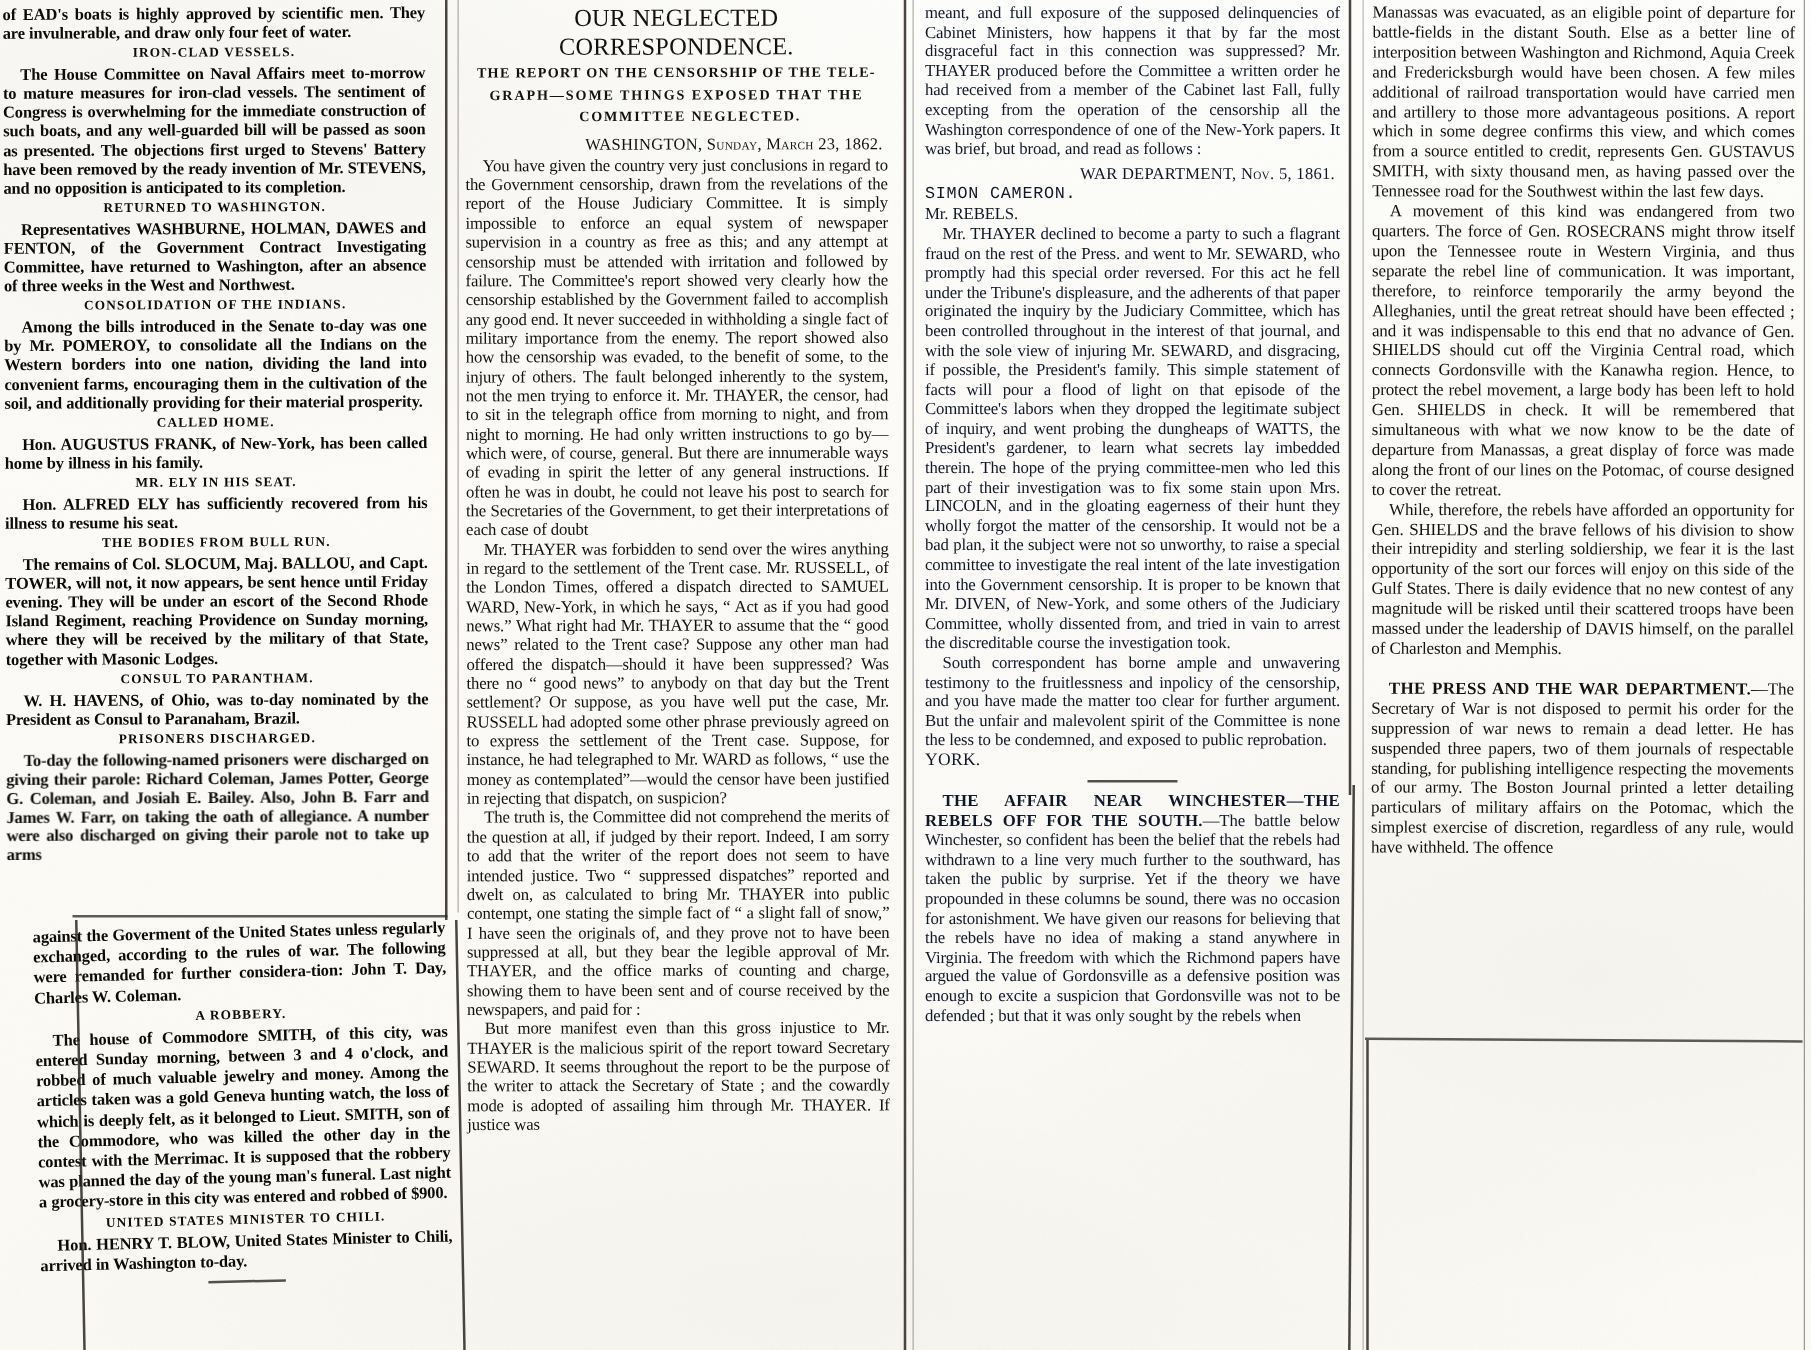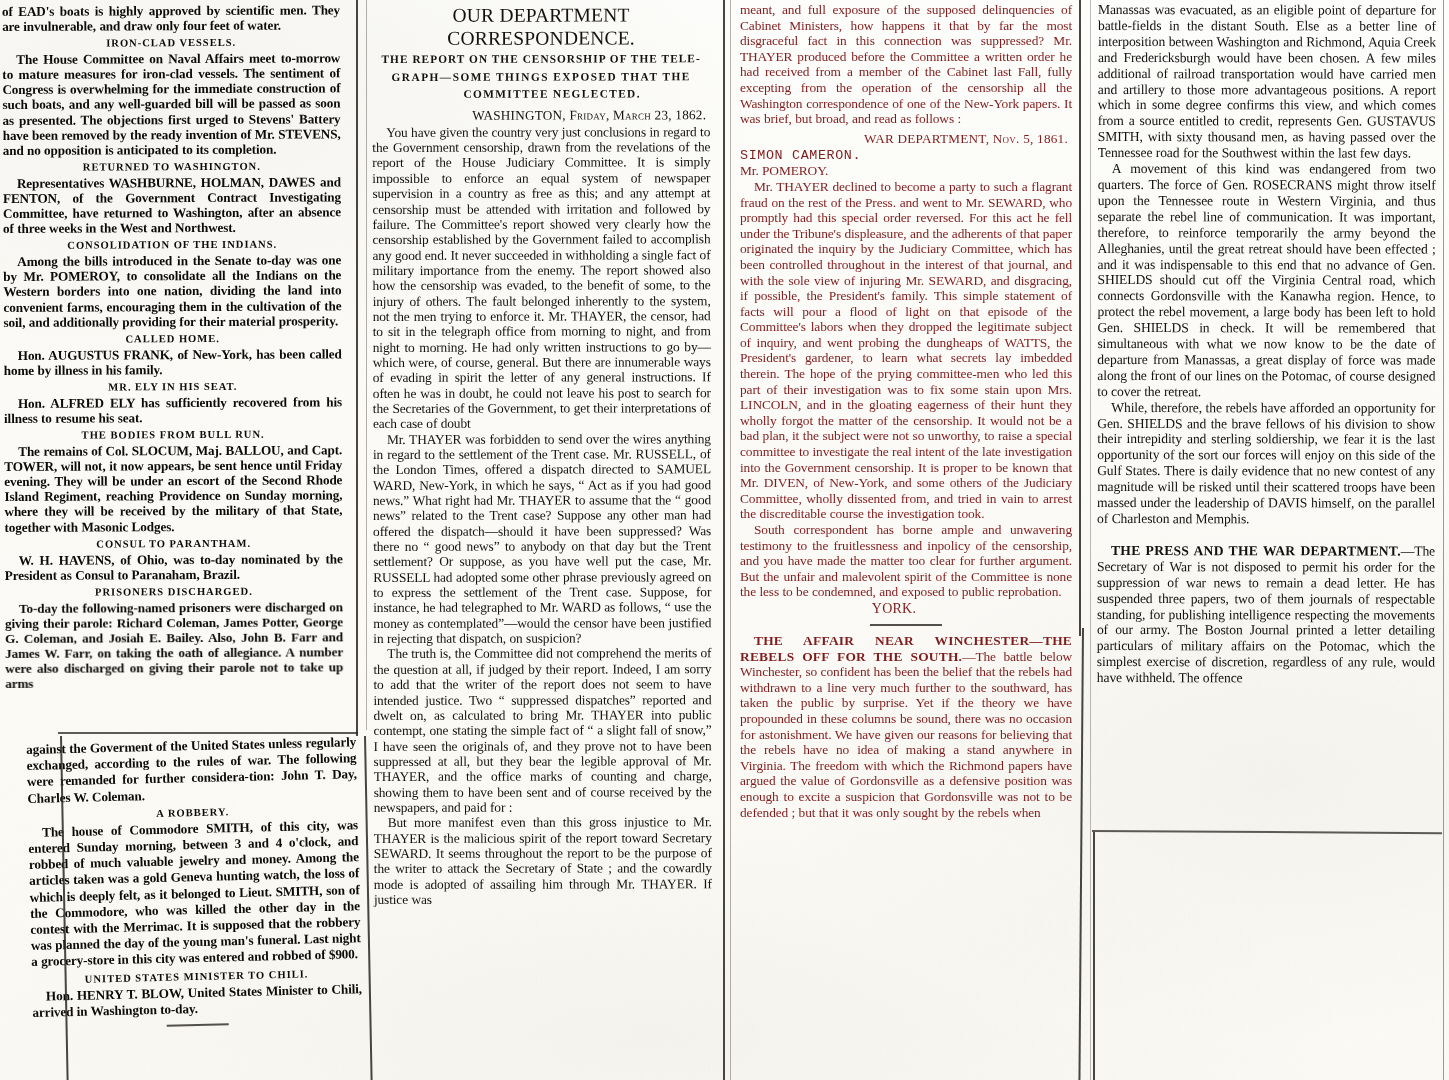--- a/index.html
+++ b/index.html
@@ -101,21 +101,21 @@
   }
   .dateline {
     margin: 3px 0 1px 0;
     text-align: right;
     padding-right: 4px;
     font-size: 13.2px;
     line-height: 17px;
   }
   .signature {
     margin: 1px 0 0 0;
-    text-align: center;
+    text-align: left;
     padding-right: 24px;
     font-size: 14px;
     letter-spacing: 1.2px;
   }
   .sc { font-variant: small-caps; letter-spacing: .25px; }
 
   
   .hdiv {
     height: 2px;
     background: #2b2620;
@@ -142,21 +142,21 @@
   #c4       { left: 1098px; width: 338px; top: 2px; }
 
   #c1-top .colinner { transform: rotate(-0.28deg); transform-origin: 0 0; }
   #c2 .colinner { transform: rotate(-0.12deg); transform-origin: 0 0; }
   #c4 .colinner { transform: rotate(0.1deg); transform-origin: 0 0; }
 
   
   #c1-top, #c1-bot { color: #0d0b09; font-weight: 600; }
   #c1-bot { font-weight: 700; }
   #c2 { color: #14110e; }
-  #c3 { color: #7f1d1d; }
+  #c3 { color: #0f172a; }
   #c4 { color: #141110; }
 
   #c1-top p, #c1-bot p { font-size: 13.2px; line-height: 15.1px; }
   #c1-bot p { line-height: 16.2px; }
   #c3 p { line-height: 15.6px; }
   #c4 p { line-height: 15.9px; font-size: 13.6px; }
 
   .blurry { filter: blur(0.18px); }
 </style>
 </head>
@@ -222,41 +222,41 @@
 
       <div class="subhead">UNITED STATES MINISTER TO CHILI.</div>
       <p>Hon. HENRY T. BLOW, United States Minister to Chili, arrived in Washington to-day.</p>
 
       <div class="hdiv"></div>
     </div>
   </div>
 
   <div class="col" id="c2">
     <div class="colinner">
-      <div class="hl-main">OUR DEPARTMENT CORRESPONDENCE.</div>
+      <div class="hl-main">OUR NEGLECTED CORRESPONDENCE.</div>
       <div class="hl-sub">THE REPORT ON THE CENSORSHIP OF THE TELE-</div>
       <div class="hl-sub l2">GRAPH—SOME THINGS EXPOSED THAT THE</div>
       <div class="hl-sub l3">COMMITTEE NEGLECTED.</div>
 
-      <div class="dateline sc">WASHINGTON, Friday, March 23, 1862.</div>
+      <div class="dateline sc">WASHINGTON, Sunday, March 23, 1862.</div>
 
       <p>You have given the country very just conclusions in regard to the Government censorship, drawn from the revelations of the report of the House Judiciary Committee. It is simply impossible to enforce an equal system of newspaper supervision in a country as free as this; and any attempt at censorship must be attended with irritation and followed by failure. The Committee's report showed very clearly how the censorship established by the Government failed to accomplish any good end. It never succeeded in withholding a single fact of military importance from the enemy. The report showed also how the censorship was evaded, to the benefit of some, to the injury of others. The fault belonged inherently to the system, not the men trying to enforce it. Mr. THAYER, the censor, had to sit in the telegraph office from morning to night, and from night to morning. He had only written instructions to go by—which were, of course, general. But there are innumerable ways of evading in spirit the letter of any general instructions. If often he was in doubt, he could not leave his post to search for the Secretaries of the Government, to get their interpretations of each case of doubt</p>
       <p>Mr. THAYER was forbidden to send over the wires anything in regard to the settlement of the Trent case. Mr. RUSSELL, of the London Times, offered a dispatch directed to SAMUEL WARD, New-York, in which he says, “ Act as if you had good news.” What right had Mr. THAYER to assume that the “ good news” related to the Trent case? Suppose any other man had offered the dispatch—should it have been suppressed? Was there no “ good news” to anybody on that day but the Trent settlement? Or suppose, as you have well put the case, Mr. RUSSELL had adopted some other phrase previously agreed on to express the settlement of the Trent case. Suppose, for instance, he had telegraphed to Mr. WARD as follows, “ use the money as contemplated”—would the censor have been justified in rejecting that dispatch, on suspicion?</p>
       <p>The truth is, the Committee did not comprehend the merits of the question at all, if judged by their report. Indeed, I am sorry to add that the writer of the report does not seem to have intended justice. Two “ suppressed dispatches” reported and dwelt on, as calculated to bring Mr. THAYER into public contempt, one stating the simple fact of “ a slight fall of snow,” I have seen the originals of, and they prove not to have been suppressed at all, but they bear the legible approval of Mr. THAYER, and the office marks of counting and charge, showing them to have been sent and of course received by the newspapers, and paid for :</p>
       <p>But more manifest even than this gross injustice to Mr. THAYER is the malicious spirit of the report toward Secretary SEWARD. It seems throughout the report to be the purpose of the writer to attack the Secretary of State ; and the cowardly mode is adopted of assailing him through Mr. THAYER. If justice was</p>
     </div>
   </div>
 
   <div class="col" id="c3">
     <div class="colinner">
       <p class="noindent">meant, and full exposure of the supposed delinquencies of Cabinet Ministers, how happens it that by far the most disgraceful fact in this connection was suppressed? Mr. THAYER produced before the Committee a written order he had received from a member of the Cabinet last Fall, fully excepting from the operation of the censorship all the Washington correspondence of one of the New-York papers. It was brief, but broad, and read as follows :</p>
 
       <div class="dateline sc">WAR DEPARTMENT, Nov. 5, 1861.</div>
       <p class="noindent flush" style="text-align:center; text-indent:0; letter-spacing:.6px;font-family:Liberation Mono, monospace;">SIMON CAMERON.</p>
-      <p class="noindent flush">Mr. POMEROY.</p>
+      <p class="noindent flush">Mr. REBELS.</p>
 
       <p>Mr. THAYER declined to become a party to such a flagrant fraud on the rest of the Press. and went to Mr. SEWARD, who promptly had this special order reversed. For this act he fell under the Tribune's displeasure, and the adherents of that paper originated the inquiry by the Judiciary Committee, which has been controlled throughout in the interest of that journal, and with the sole view of injuring Mr. SEWARD, and disgracing, if possible, the President's family. This simple statement of facts will pour a flood of light on that episode of the Committee's labors when they dropped the legitimate subject of inquiry, and went probing the dungheaps of WATTS, the President's gardener, to learn what secrets lay imbedded therein. The hope of the prying committee-men who led this part of their investigation was to fix some stain upon Mrs. LINCOLN, and in the gloating eagerness of their hunt they wholly forgot the matter of the censorship. It would not be a bad plan, it the subject were not so unworthy, to raise a special committee to investigate the real intent of the late investigation into the Government censorship. It is proper to be known that Mr. DIVEN, of New-York, and some others of the Judiciary Committee, wholly dissented from, and tried in vain to arrest the discreditable course the investigation took.</p>
       <p>South correspondent has borne ample and unwavering testimony to the fruitlessness and inpolicy of the censorship, and you have made the matter too clear for further argument. But the unfair and malevolent spirit of the Committee is none the less to be condemned, and exposed to public reprobation.</p>
 
       <div class="signature sc">YORK.</div>
 
       <div class="hdiv w2"></div>
 
       <p><span class="sc" style="font-weight:600;">THE AFFAIR NEAR WINCHESTER—THE REBELS OFF FOR THE SOUTH.</span><span>—The battle below Winchester, so confident has been the belief that the rebels had withdrawn to a line very much further to the southward, has taken the public by surprise. Yet if the theory we have propounded in these columns be sound, there was no occasion for astonishment. We have given our reasons for believing that the rebels have no idea of making a stand anywhere in Virginia. The freedom with which the Richmond papers have argued the value of Gordonsville as a defensive position was enough to excite a suspicion that Gordonsville was not to be defended ; but that it was only sought by the rebels when</span></p>
     </div>

